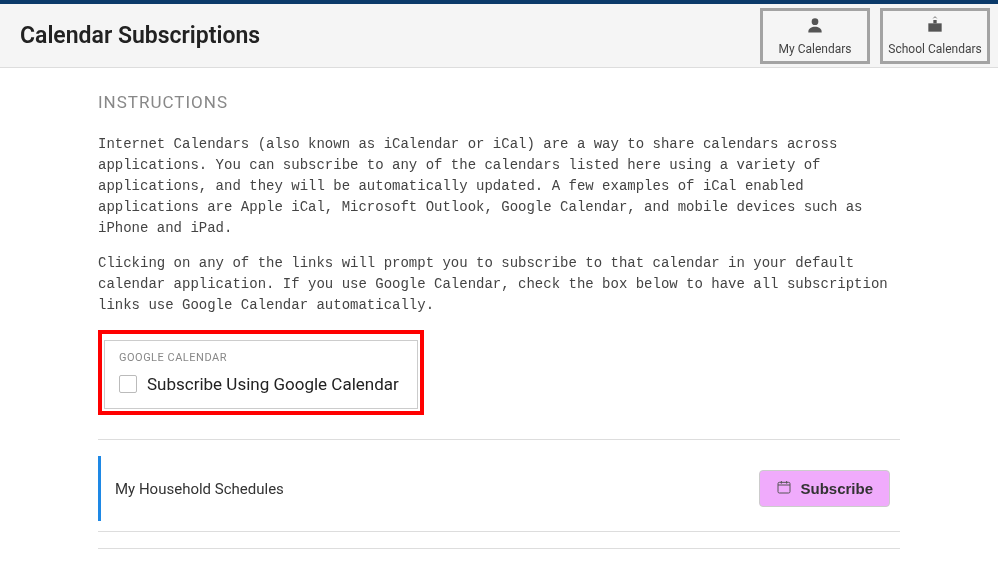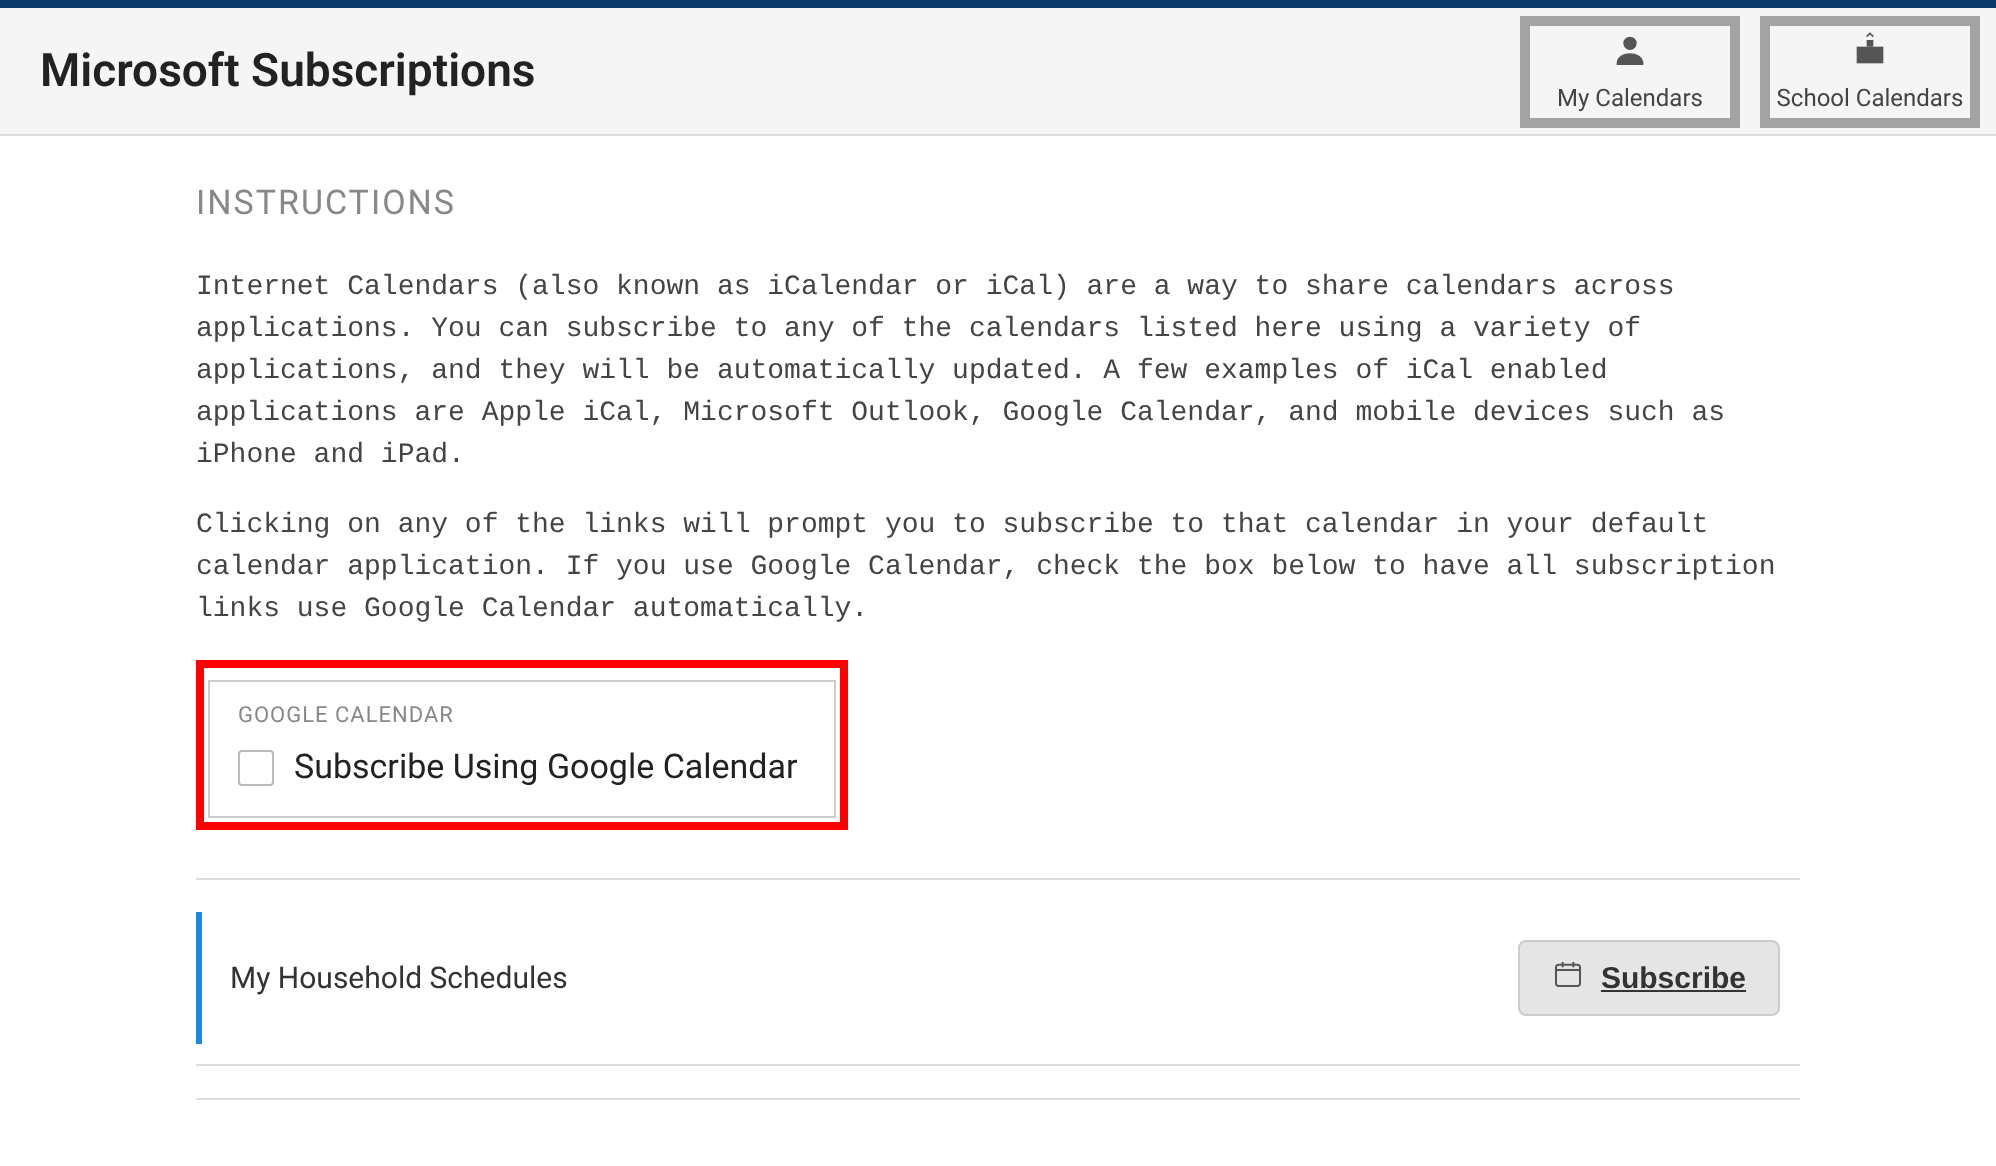--- a/index.html
+++ b/index.html
@@ -31,21 +31,21 @@
     align-items: center;
     justify-content: center;
     gap: 4px;
     width: 110px;
     height: 56px;
     cursor: pointer;
     font-size: 12px;
     color: #444;
   }
   .nav-btn svg { width: 20px; height: 20px; fill: #555; }
-  .highlight-red { border: 5px solid #a3a3a3; }
+  .highlight-red { border: 3px solid #a3a3a3; }
   .content { padding: 24px 98px 40px 98px; }
   .instructions-h {
     font-size: 17px;
     letter-spacing: 1px;
     color: #888;
     font-weight: 400;
     margin-bottom: 22px;
   }
   .para {
     font-size: 14px;
@@ -92,37 +92,36 @@
     padding: 14px 10px 14px 14px;
     margin-bottom: 10px;
   }
   .cal-name { font-size: 15px; color: #333; }
   .sub-btn {
     display: inline-flex;
     align-items: center;
     gap: 8px;
     border: 1px solid #ccc;
     border-radius: 4px;
-    background: #e5e5e5;
+    background: #f0abfc;
     padding: 8px 16px;
     font-size: 15px;
     font-weight: 600;
     color: #333;
     cursor: pointer;
-    text-decoration: underline;
   }
   .sub-btn svg { width: 16px; height: 16px; stroke: #555; fill: none; stroke-width: 1.5; }
 </style>
 </head>
 <body>
 
 <div class="top-border"></div>
 
 <div class="header">
-  <div class="page-title">Microsoft Subscriptions</div>
+  <div class="page-title">Calendar Subscriptions</div>
   <div class="header-nav">
     <div class="nav-btn highlight-red">
       <span>
         <svg viewBox="0 0 24 24">
             <circle cx="12" cy="8" r="4"></circle>
             <path d="M4 20c0-4 4-6 8-6s8 2 8 6v1H4z"></path>
           </svg>
       </span>
       <span>My Calendars</span>
     </div>

